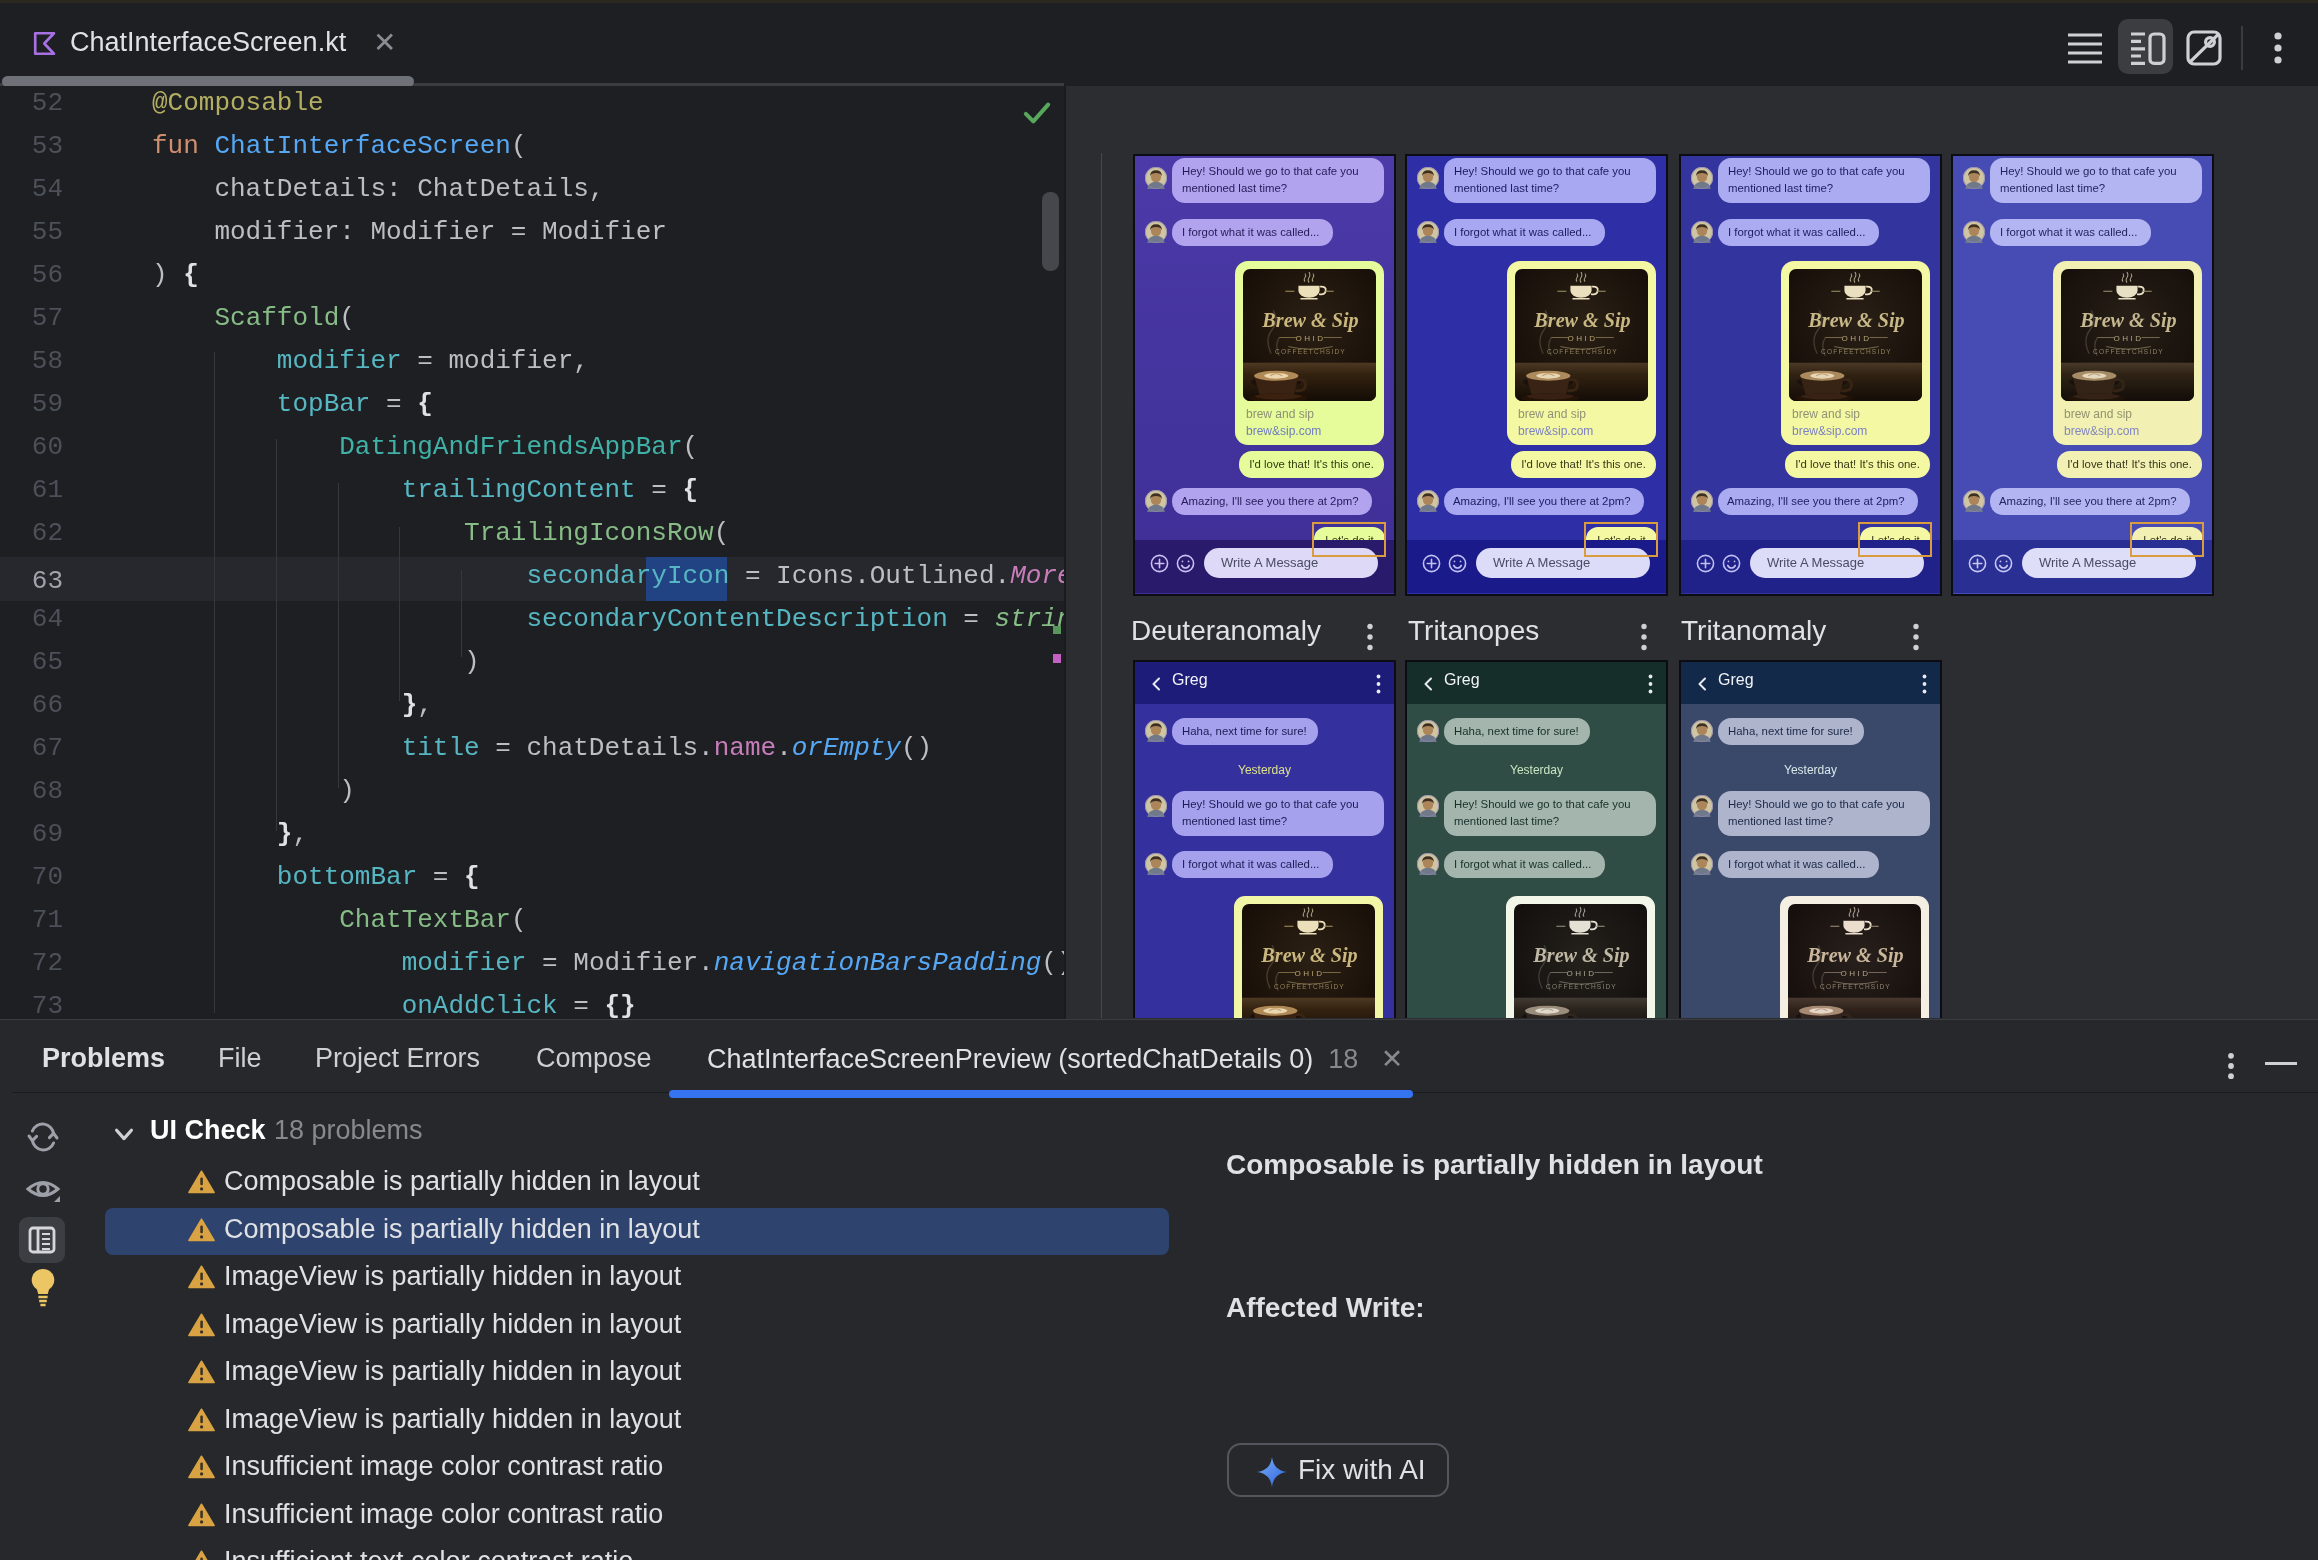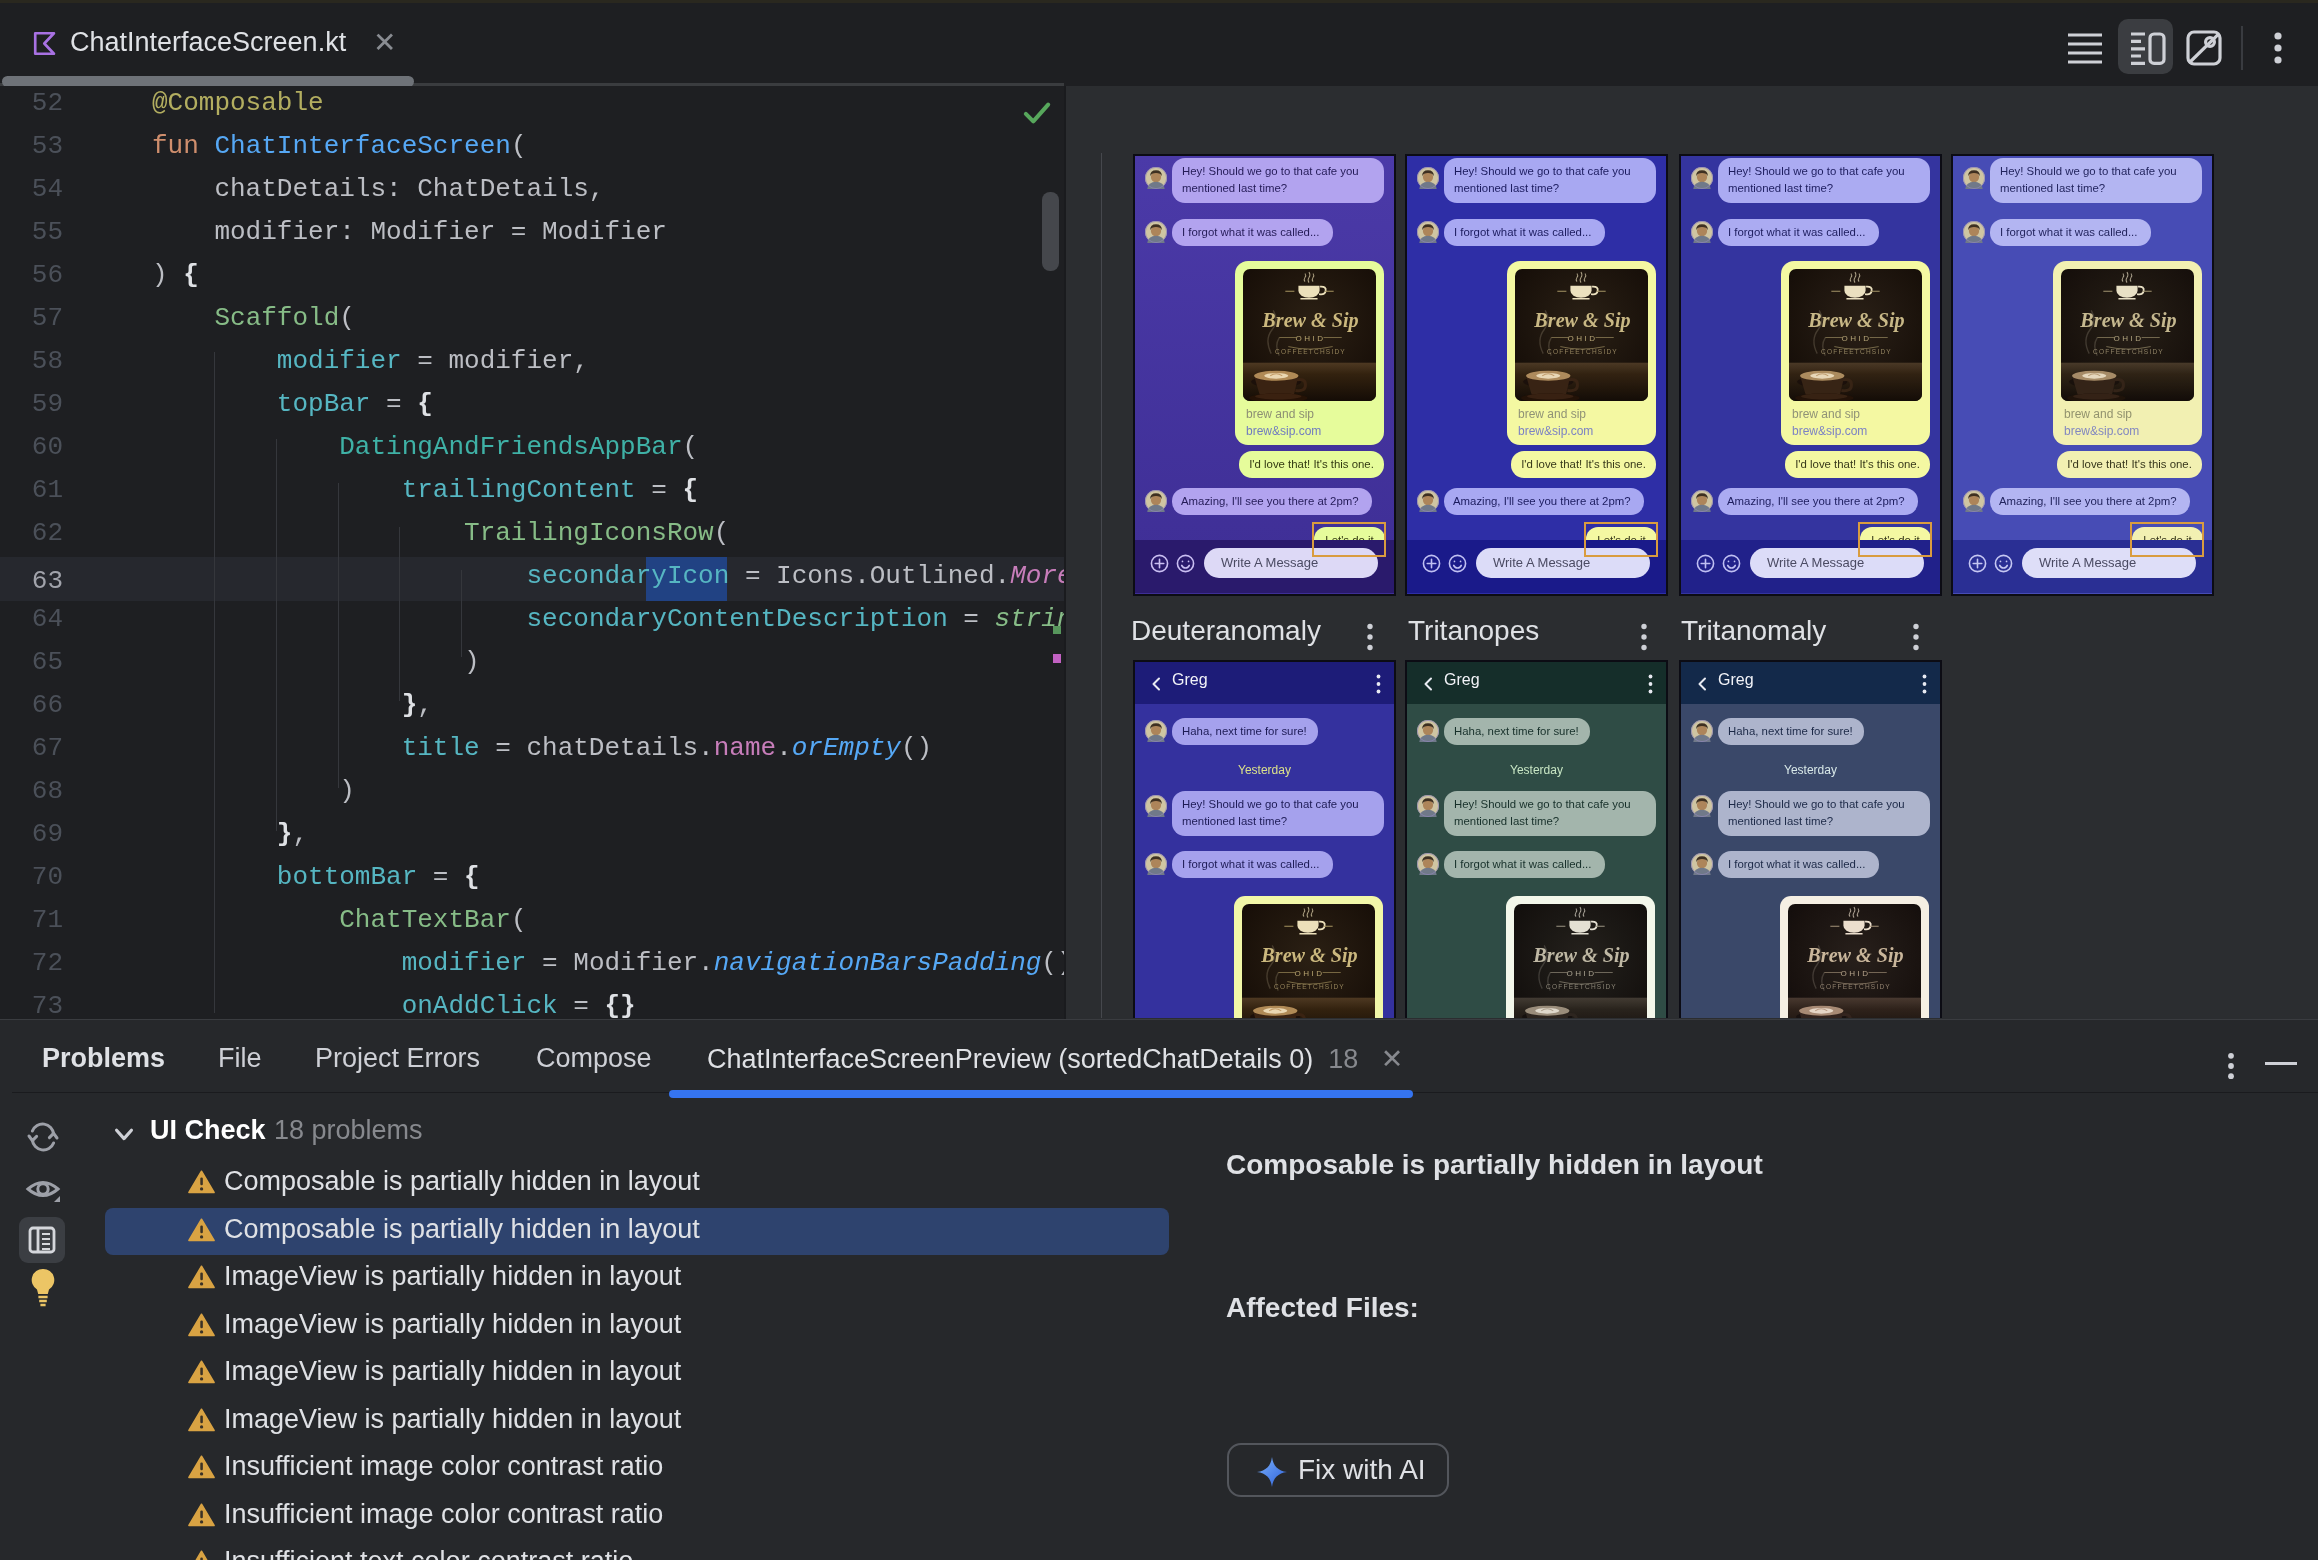--- a/index.html
+++ b/index.html
@@ -818,21 +818,21 @@
             <path d="M9 0.8 L17.4 15 H0.6 Z" fill="#d9a343" stroke="#d9a343" stroke-width="1" stroke-linejoin="round"></path>
             <rect x="8.2" y="5" width="1.7" height="5.2" rx="0.8" fill="#3b3226"></rect>
             <circle cx="9.05" cy="12.6" r="1.1" fill="#3b3226"></circle>
           </svg>
           <div class="prow" style="top:452px">Insufficient text color contrast ratio</div>
         </div>
     </div>
 
     <div id="bdetail">
       <div class="abs b" style="left:36px;top:55px;font-size:28px;color:#dfe1e5">Composable is partially hidden in layout</div>
-      <div class="abs b" style="left:36px;top:198px;font-size:28px;color:#dfe1e5">Affected Files:</div>
+      <div class="abs b" style="left:36px;top:198px;font-size:28px;color:#dfe1e5">Affected Write:</div>
       <div class="abs" style="left:37px;top:349px;width:222px;height:54px;border:2px solid #53565c;border-radius:14px">
         <svg class="abs" style="left:28px;top:12px" width="30" height="30" viewBox="0 0 20 20">
           <defs>
               <linearGradient id="spk" x1="0" y1="0" x2="1" y2="1">
             <stop offset="0" stop-color="#7db2fa"></stop>
                 <stop offset="1" stop-color="#2b5fd9"></stop>
           </linearGradient>
             </defs>
           <path d="M10 0 C10.8 6 14 9.2 20 10 C14 10.8 10.8 14 10 20 C9.2 14 6 10.8 0 10 C6 9.2 9.2 6 10 0 Z" fill="url(#spk)"></path>
         </svg>

